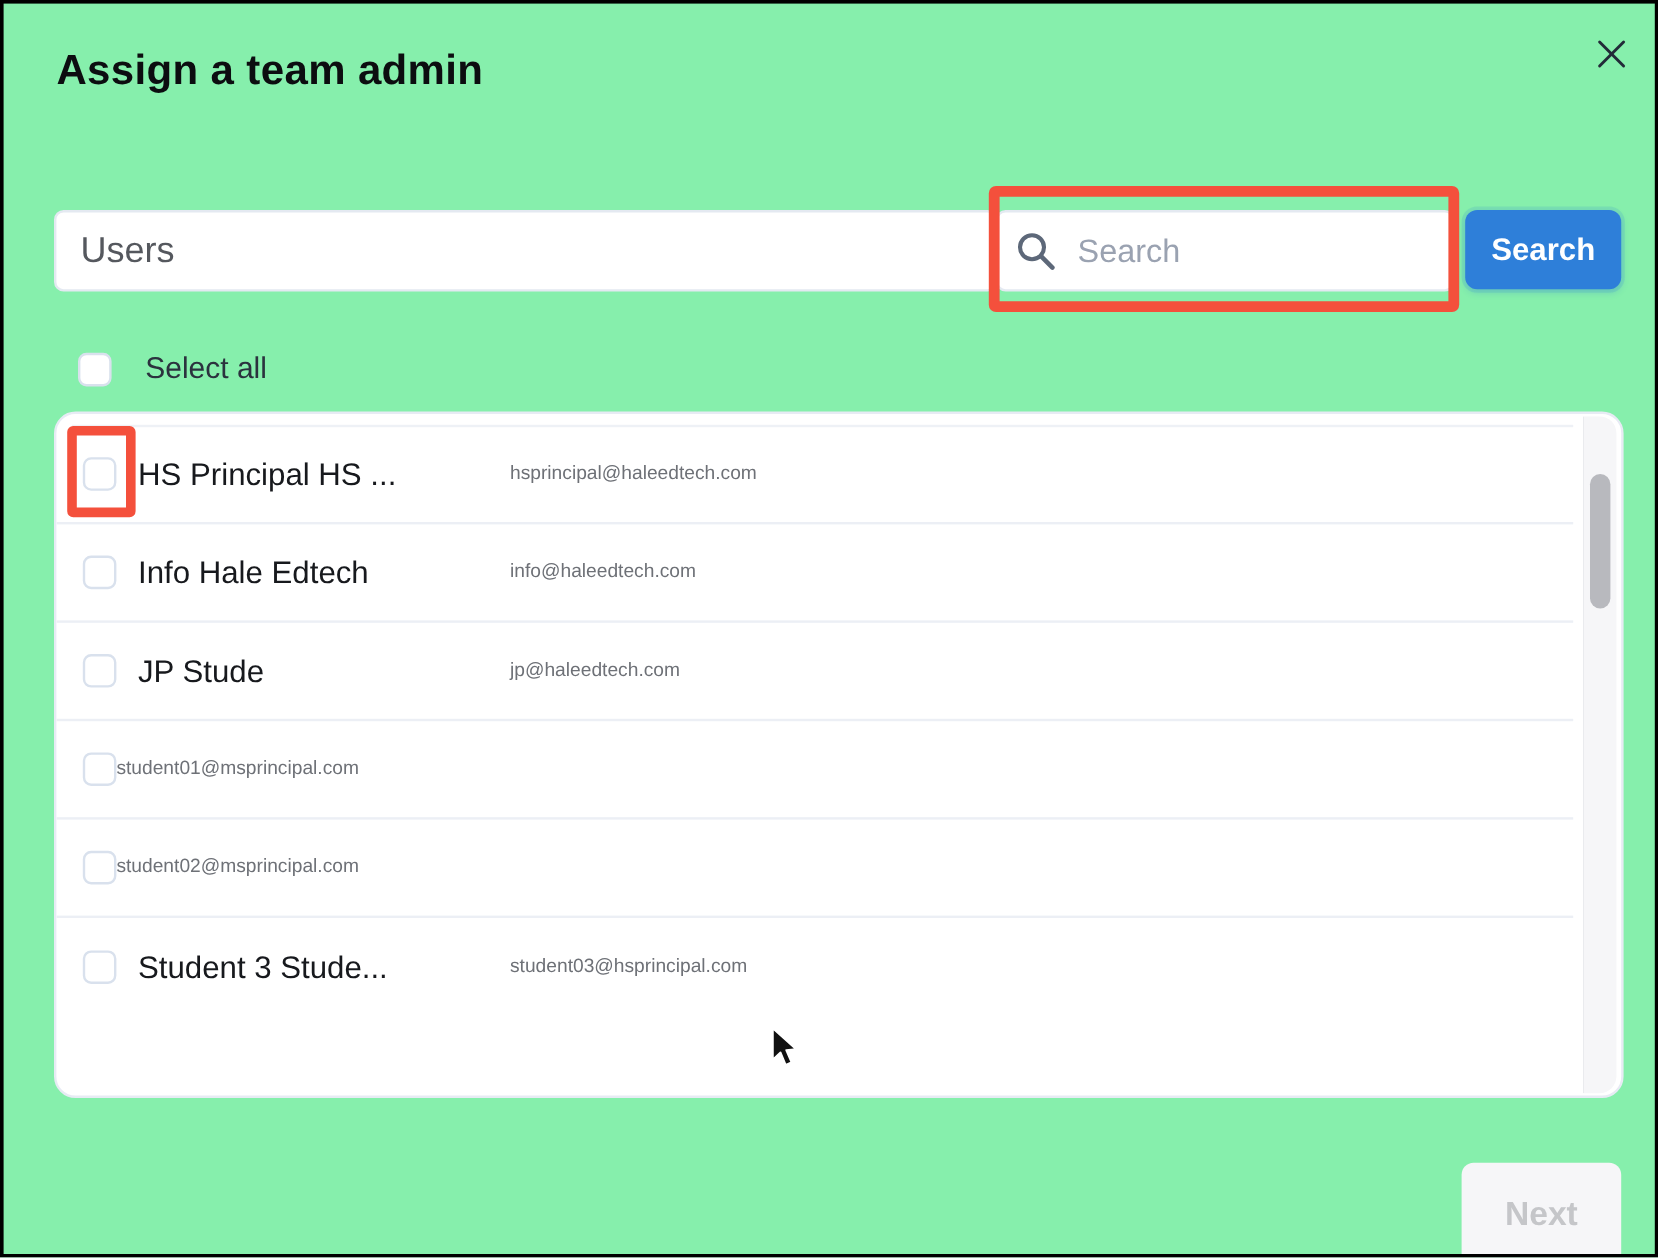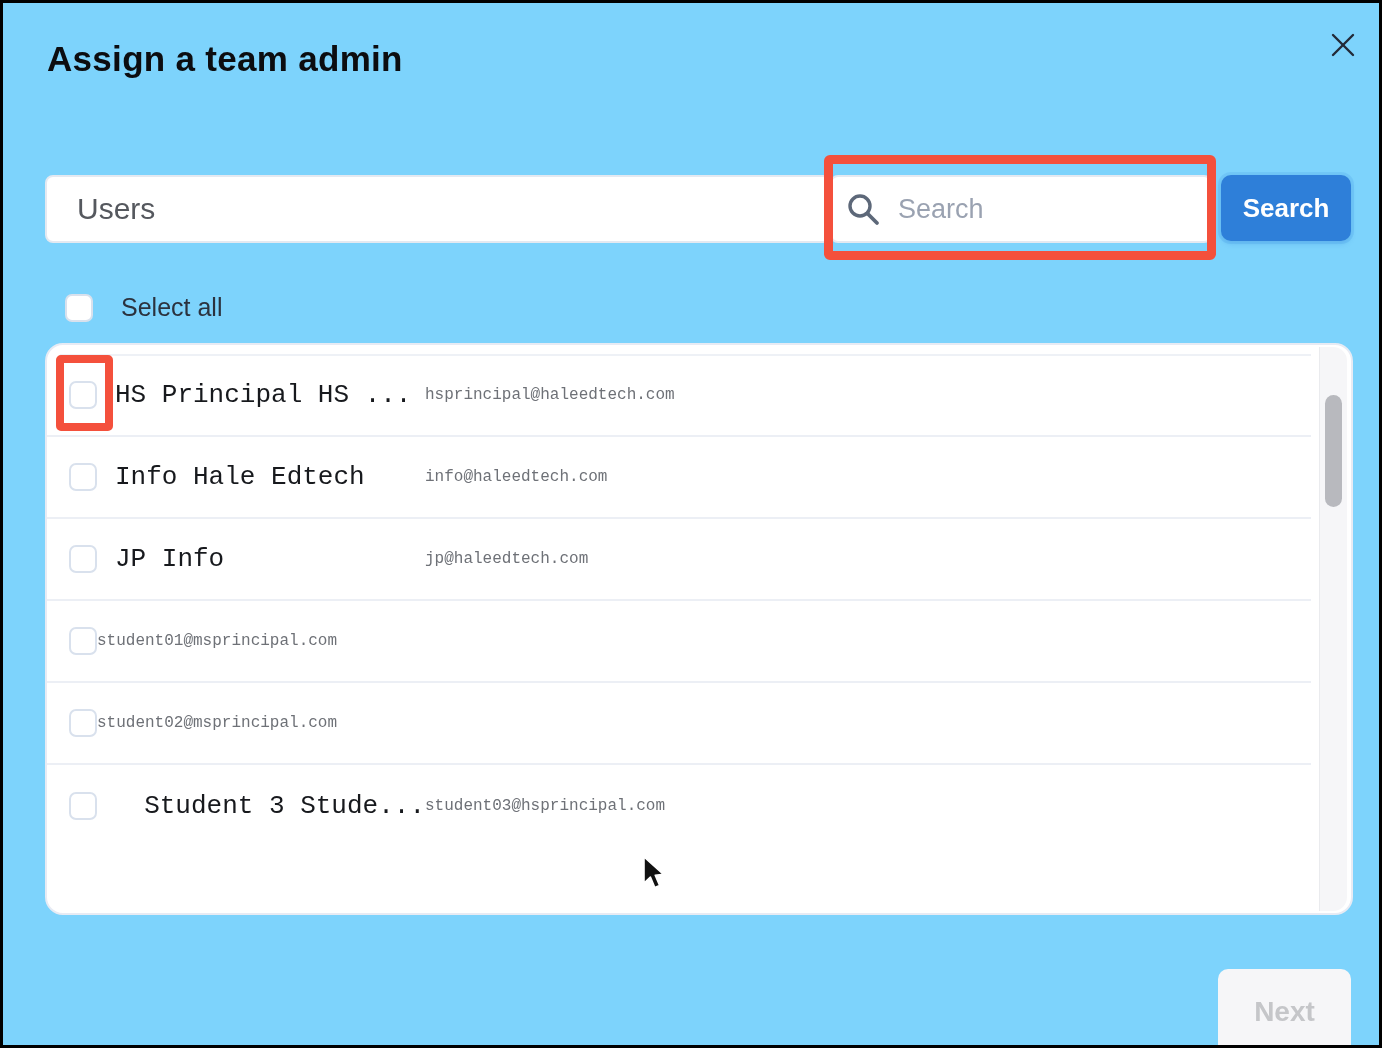--- a/index.html
+++ b/index.html
@@ -1,39 +1,39 @@
 <!DOCTYPE html>
 <html><head>
 <meta charset="utf-8">
 <style>
   * { margin:0; padding:0; box-sizing:border-box; }
   html,body { width:1382px; height:1048px; background:#fff; }
   body { font-family:"Liberation Sans", sans-serif; }
 
   .screen {
     position:relative; width:1382px; height:1048px;
-    background:#7dd3fc; border:3px solid #000; overflow:hidden;
+    background:#86efac; border:3px solid #000; overflow:hidden;
   }
 
   .modal-title {
     position:absolute; left:44px; top:36px;
     font-size:35px; font-weight:600; color:#0c0d10; letter-spacing:.3px;
   }
 
   .close-btn {
     position:absolute; left:1323px; top:26px; width:34px; height:34px;
     background:none; border:none; cursor:pointer;
   }
 
   
   .users-field {
     position:absolute; left:42px; top:172px; width:786px; height:68px;
     border:2px solid #e4e9f1; border-radius:8px; background:#fff;
     font-family:"Liberation Sans", sans-serif;
-    font-size:30px; color:#55585e; padding-left:30px;
+    font-size:30px; color:#55585e; padding-left:20px;
   }
   .search-field-wrap {
     position:absolute; left:827px; top:172px; width:382px; height:68px;
   }
   .search-input {
     width:100%; height:100%;
     border:2px solid #e4e9f1; border-radius:8px; background:#fff;
     font-family:"Liberation Sans", sans-serif;
     font-size:27px; color:#3c4452; padding-left:66px;
   }
@@ -62,23 +62,23 @@
   .user-list {
     position:absolute; left:42px; top:340px; width:1308px; height:572px;
     border:2px solid #e7ebf4; border-radius:18px; background:#fff; overflow:hidden;
   }
   .partial-sep {
     position:absolute; top:9px; left:13px; right:40px; height:2px; background:#eef1f6;
   }
   .rows { position:absolute; top:10px; left:0; right:40px; }
   .row {
     display:flex; align-items:center; height:82px;
-    border-bottom:2px solid #eceff5; padding-left:22px;font-family:Liberation Mono, monospace;
+    border-bottom:2px solid #eceff5; padding-left:22px;
   }
-  .row:last-child { border-bottom:none;text-align:right; }
+  .row:last-child { border-bottom:none; }
   .row .name  { margin-left:18px; width:310px; font-size:26px; color:#17191d; font-weight:500; }
   .row .email { font-size:16px; color:#6e7177; }
 
   
   .scroll-track {
     position:absolute; top:2px; bottom:2px; right:4px; width:28px;
     background:#f6f6f8; border-left:1px solid #eaebee;
     border-radius:0 14px 14px 0;
   }
   .scroll-thumb {
@@ -146,21 +146,21 @@
         <span class="name">HS Principal HS ...</span>
         <span class="email">hsprincipal@haleedtech.com</span>
       </div>
       <div class="row">
         <span class="checkbox"></span>
         <span class="name">Info Hale Edtech</span>
         <span class="email">info@haleedtech.com</span>
       </div>
       <div class="row">
         <span class="checkbox"></span>
-        <span class="name">JP Info</span>
+        <span class="name">JP Stude</span>
         <span class="email">jp@haleedtech.com</span>
       </div>
       <div class="row">
         <span class="checkbox"></span>
         <span class="email">student01@msprincipal.com</span>
       </div>
       <div class="row">
         <span class="checkbox"></span>
         <span class="email">student02@msprincipal.com</span>
       </div>

